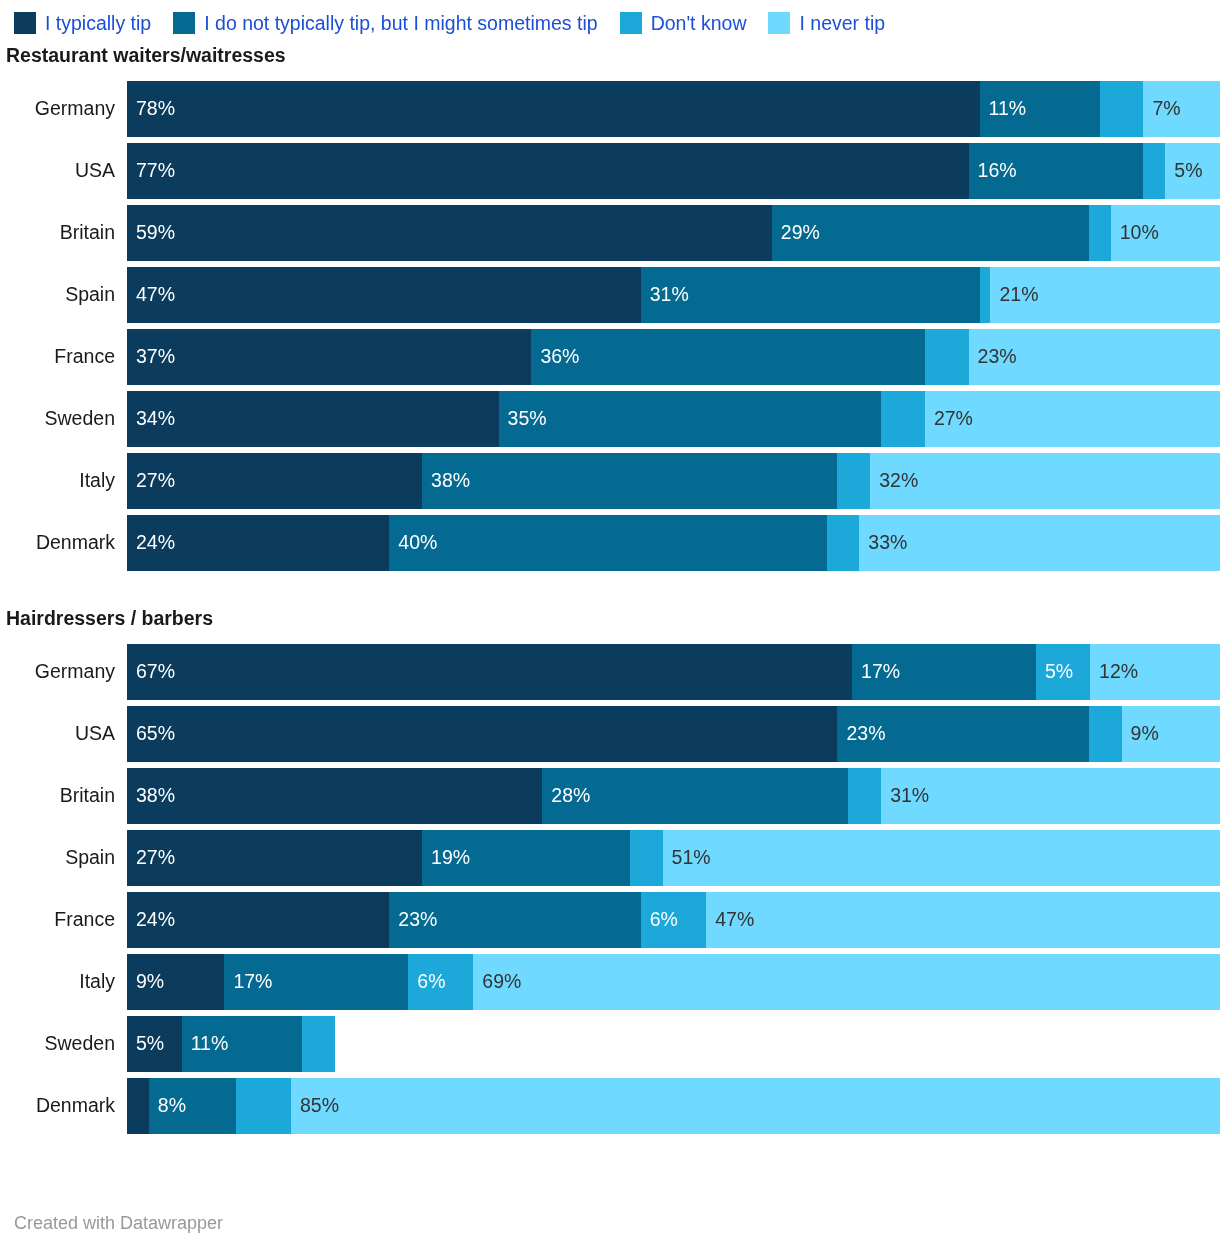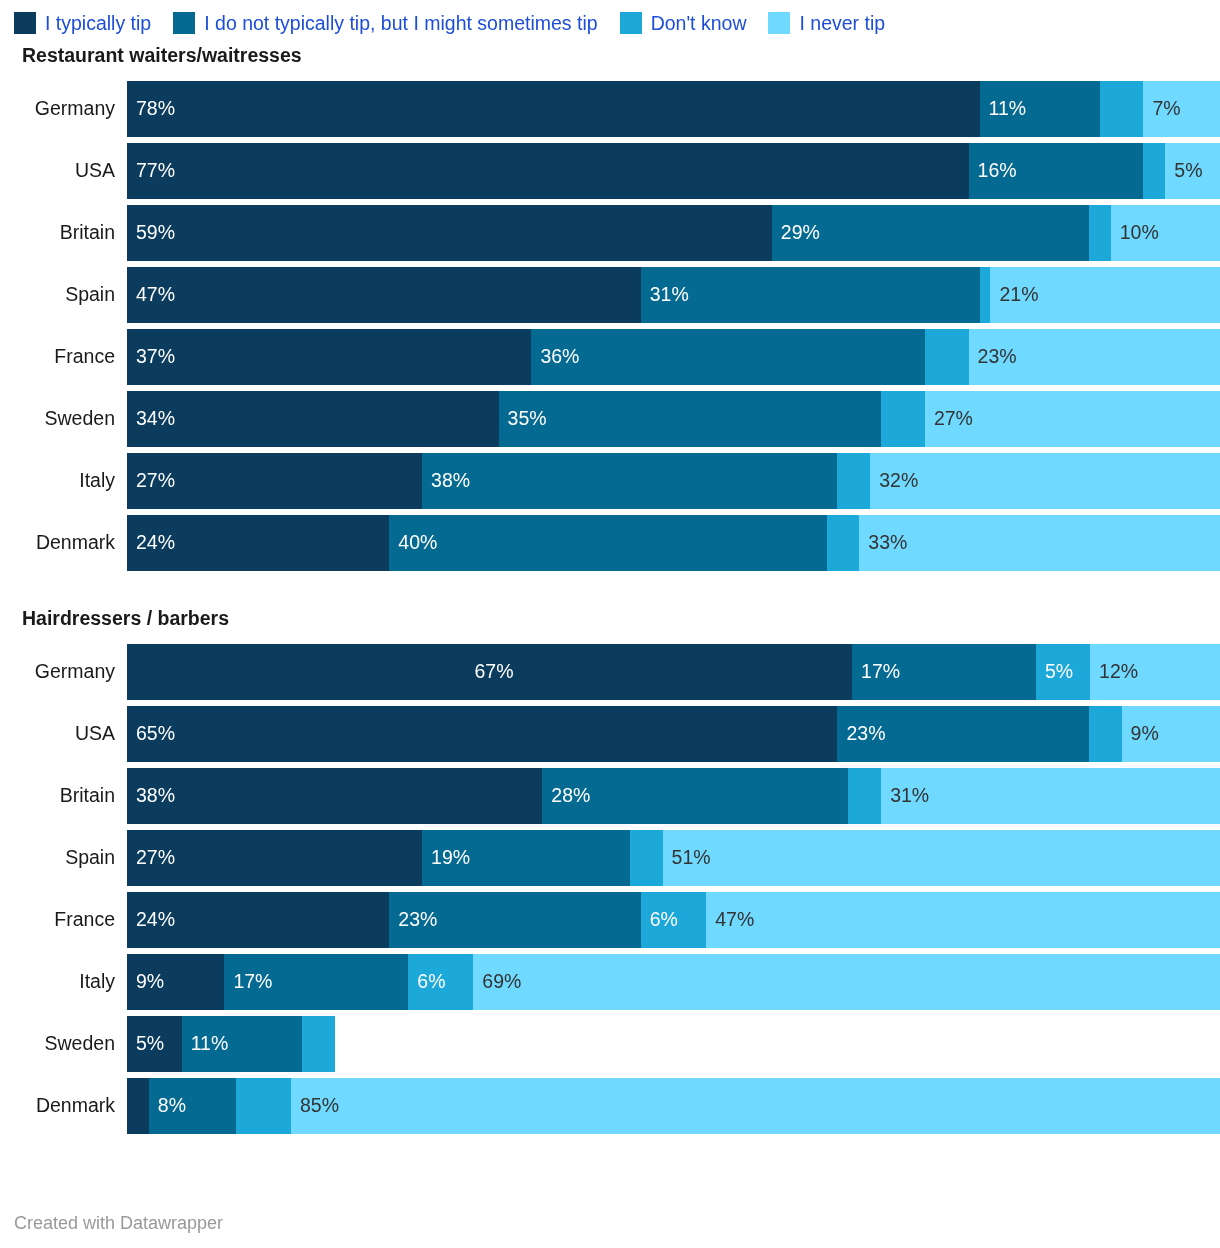--- a/index.html
+++ b/index.html
@@ -41,21 +41,21 @@
     color: #1d4ed8;
     line-height: 22px;
   }
 
   
   .panel { margin-top: 12px; }
   .panel-title {
     font-size: 19.5px;
     font-weight: bold;
     color: #1a1a1a;
-    padding-left: 22px;
+    padding-left: 6px;
     margin-bottom: 14px;
   }
 
   .rows { display: block; }
 
   .row {
     display: flex;
     align-items: stretch;
     height: 54px;
     margin-bottom: 8px;
@@ -264,21 +264,21 @@
 </div>
 
 <div class="spacer-gap"></div>
 
 <div class="panel">
   <div class="panel-title">Hairdressers / barbers</div>
   <div class="rows" id="panel-1-rows">
       <div class="row">
         <div class="row-label">Germany</div>
         <div class="bar">
-          <div class="seg c0" style="width: 66.3366%; justify-content: center;">
+          <div class="seg c0" style="width: 66.3366%;">
             <span class="seg-label lt">67%</span>
           </div>
           <div class="seg c1" style="width: 16.8317%;">
             <span class="seg-label lt">17%</span>
           </div>
           <div class="seg c2" style="width: 4.9505%;">
             <span class="seg-label lt">5%</span>
           </div>
           <div class="seg c3" style="width: 11.8812%;">
             <span class="seg-label dk">12%</span>

